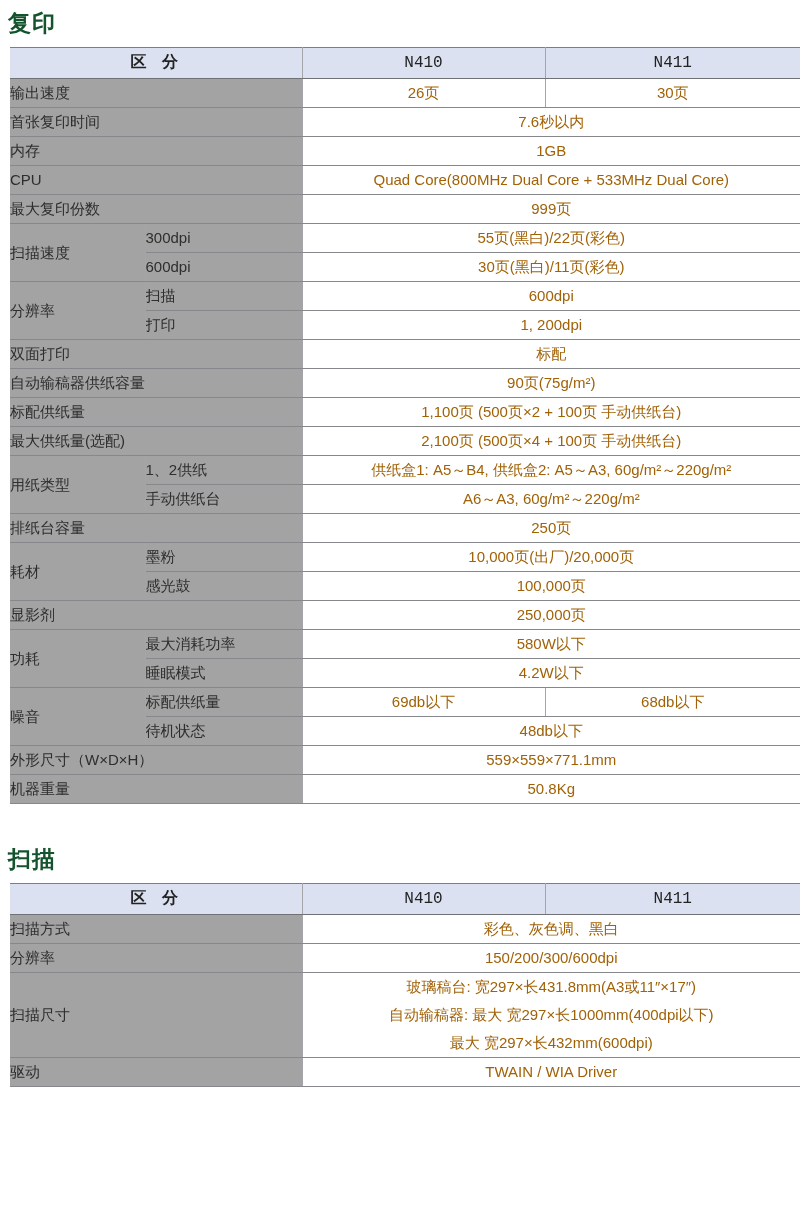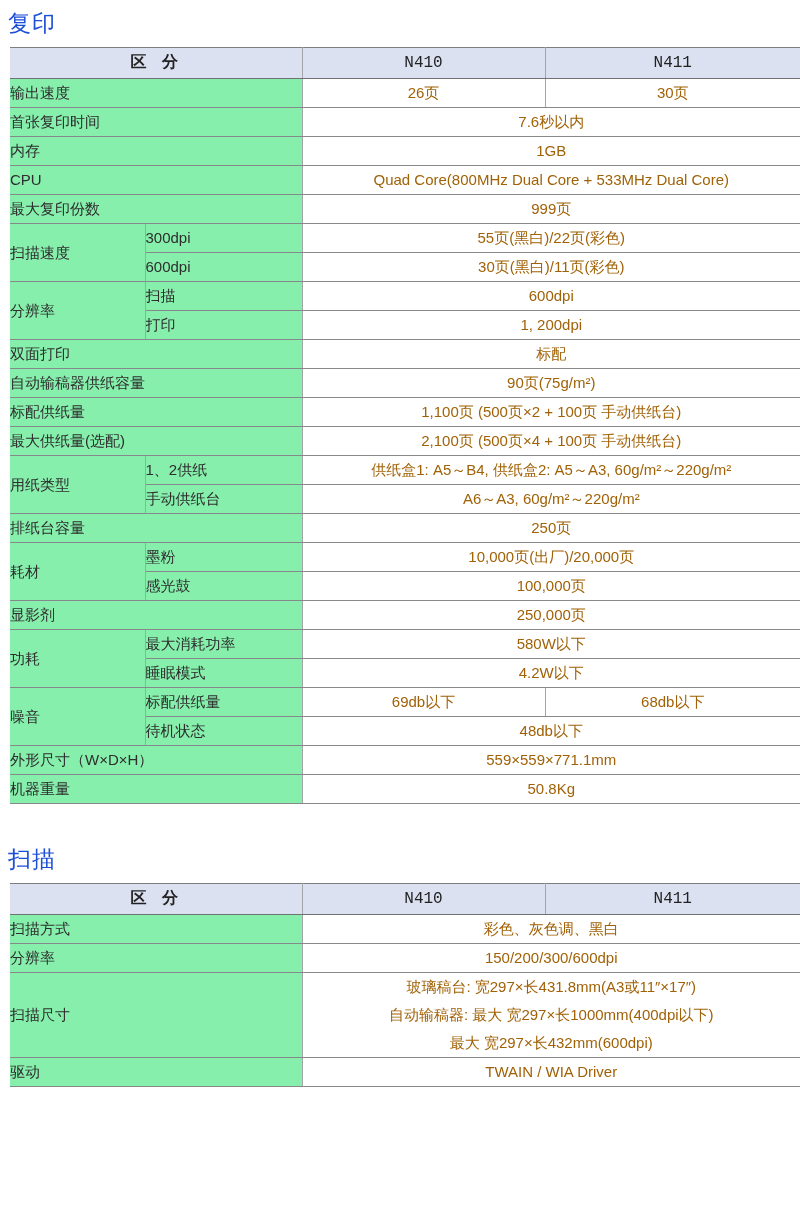--- a/index.html
+++ b/index.html
@@ -3,21 +3,21 @@
 <meta charset="utf-8">
 <style>
   html,body{margin:0;padding:0;}
   body{
     width:800px;height:1225px;overflow:hidden;background:#ffffff;
     font-family:"Liberation Sans","DejaVu Sans",sans-serif;
     color:#333;
   }
   .section-title{
     margin:8px 0 8px 8px;
-    font-size:23px;font-weight:400;color:#1d4ed8;letter-spacing:1px;
+    font-size:23px;font-weight:700;color:#14532d;letter-spacing:1px;
   }
   .scan-title{margin-top:40px;}
   table.spec{
     border-collapse:collapse;table-layout:fixed;
     width:790px;margin-left:10px;
   }
   table.spec th,table.spec td{
     border-bottom:1px solid #86888c;
     font-weight:normal;font-size:15px;
     padding:0;vertical-align:middle;
@@ -26,21 +26,21 @@
   }
   table.spec thead th{
     background:#dbe1f0;
     border-top:1px solid #7c7e82;
     border-bottom:1px solid #6f7175;
     height:30px;line-height:30px;
     font-size:16px;text-align:center;color:#222;font-family:Liberation Mono, monospace;
   }
   table.spec thead th.cat{font-weight:bold;letter-spacing:3px;}
   .lbl,.grp,.sub{
-    background:#86efac;text-align:left;padding-left:20px;color:#2e2e2e;
+    background:#a3a3a3;text-align:left;padding-left:20px;color:#2e2e2e;
   }
   .vline-r{border-right:1px solid #a3a5a9;}
   .val{
     text-align:center;background:#ffffff;color:#a16207;
     white-space:pre-line;padding:0 6px;
   }
 </style>
 </head>
 <body>
 

